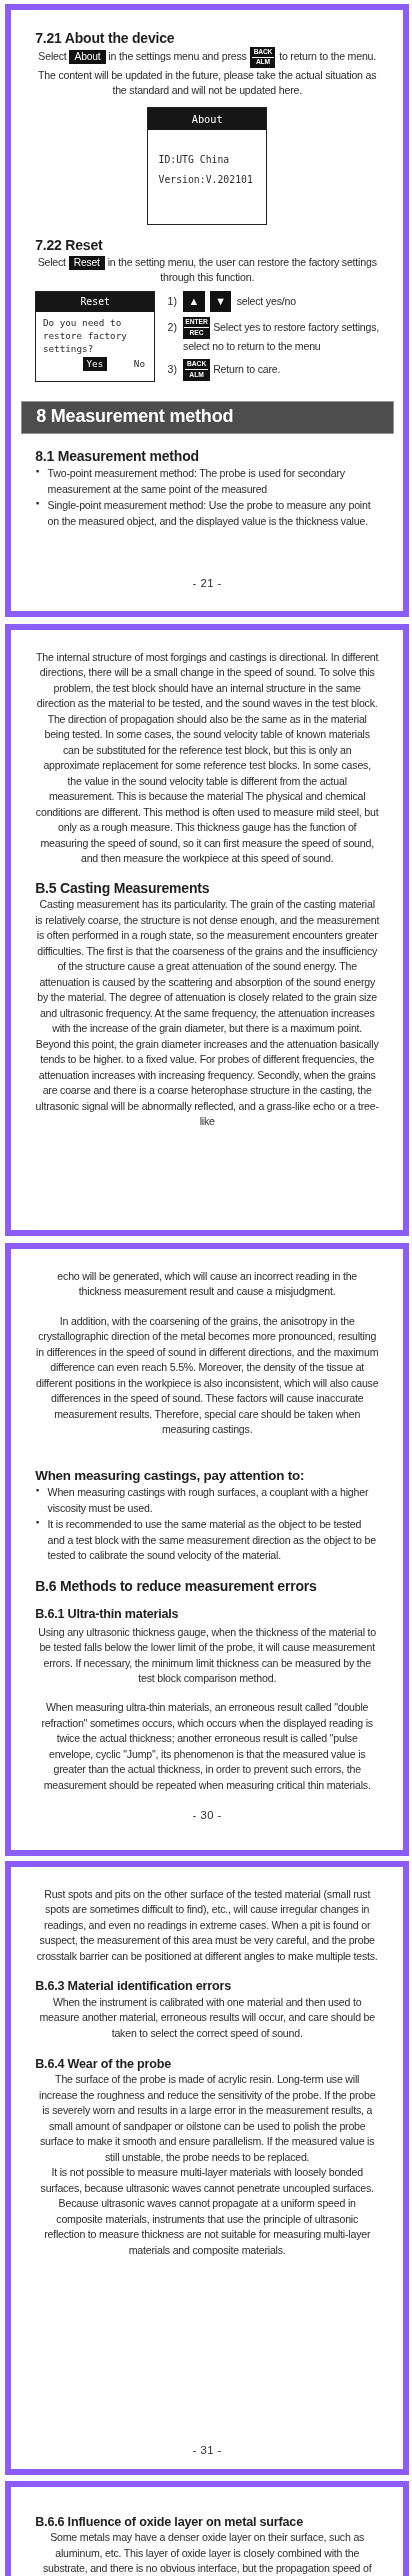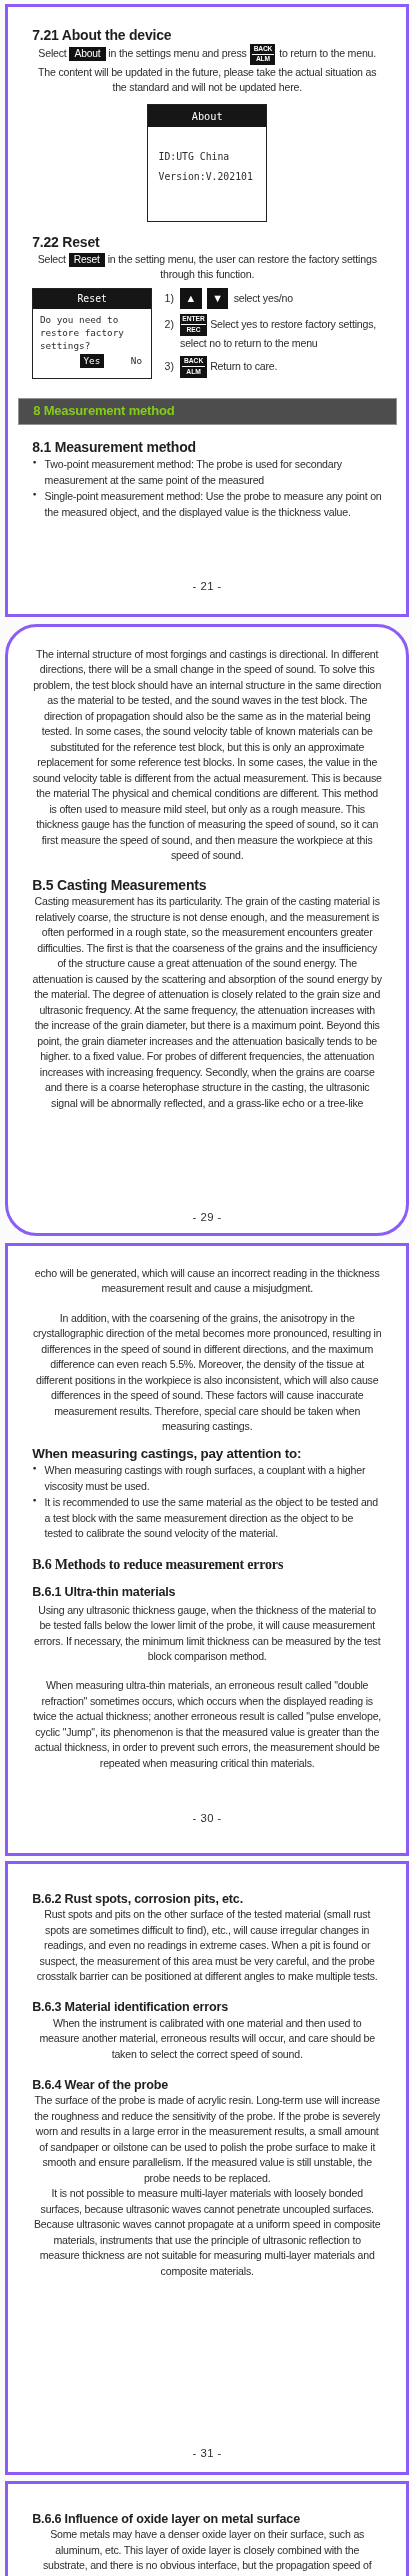--- a/index.html
+++ b/index.html
@@ -1,21 +1,21 @@
 <!DOCTYPE html>
 <html style="font-size:8.2px"><head>
 <meta charset="utf-8">
 <style>
   html,body{margin:0;padding:0;background:#ffffff;}
   #canvas{position:relative;width:412px;height:3099px;background:#fbfbfb;
           font-family:"Liberation Sans", sans-serif;color:#2c2c2c;}
   .page{position:absolute;left:5.2px;width:404px;background:#ffffff;
-        border:3px solid #8b5cf6;box-sizing:border-box;overflow:hidden;}
+        border:6px solid #8b5cf6;box-sizing:border-box;overflow:hidden;}
   #page-21{top:4.1px;height:613px;}
-  #page-29{top:624px;height:612px;border-radius:32px;}
+  #page-29{top:624px;height:612px;}
   #page-30{top:1243px;height:613px;}
   #page-31{top:1861px;height:614px;}
   #page-32{top:2481px;height:615px;}
   .inner{padding:19.6px 24px 0 24px;}
   p.body, .bullet-text, .step-text{font-size:10.6px;line-height:15.5px;letter-spacing:-0.2px;}
   p.body{margin:0;text-align:center;}
   h2{font-size:14px;line-height:17.5px;margin:0;letter-spacing:-0.2px;color:#1f1f1f;}
   h3{font-size:12.6px;line-height:16.5px;margin:0;letter-spacing:-0.2px;color:#1f1f1f;}
   .mt-sm{margin-top:4.1px;} .mt-md{margin-top:13.4px;}
   .page-num{position:absolute;left:0;right:0;text-align:center;
@@ -46,21 +46,21 @@
   .no-label{margin-left:27px;}
   
   .row{display:flex;margin-top:5.2px;}
   .steps{margin-left:12.4px;flex:1;}
   .step{position:relative;padding-left:15.5px;margin-bottom:4.6px;font-size:10.6px;line-height:15.5px;}
   .step-num{position:absolute;left:0;top:3.1px;}
   .step .step-text{vertical-align:middle;}
   .step-gap{margin-left:3.1px;}
   
   .banner{margin:15.5px -14.4px 0 -14.4px;background:#4d4d4d;border:1px solid #939393;
-          color:#84cc16;font-weight:bold;font-size:13px;padding:4.6px 0 5.7px 14.4px;letter-spacing:-0.2px;}
+          color:#ffffff;font-weight:bold;font-size:18px;padding:4.6px 0 5.7px 14.4px;letter-spacing:-0.2px;}
   
   .bullet{position:relative;padding-left:12.4px;margin-top:1px;}
   .bullet .dot{position:absolute;left:0.5px;top:0.5px;font-size:6.2px;}
   .tight-head{margin-top:14.4px;}
   .tight-body{margin-top:3.1px;}
 </style>
 </head>
 <body>
 
 <div id="canvas">
@@ -138,47 +138,45 @@
     </div>
     <div class="page-num" style="bottom:22px;">- 21 -</div>
   </div>
 
   <div class="page" id="page-29">
     <div class="inner">
       <p class="body">The internal structure of most forgings and castings is directional. In different directions, there will be a small change in the speed of sound. To solve this problem, the test block should have an internal structure in the same direction as the material to be tested, and the sound waves in the test block. The direction of propagation should also be the same as in the material being tested. In some cases, the sound velocity table of known materials can be substituted for the reference test block, but this is only an approximate replacement for some reference test blocks. In some cases, the value in the sound velocity table is different from the actual measurement. This is because the material The physical and chemical conditions are different. This method is often used to measure mild steel, but only as a rough measure. This thickness gauge has the function of measuring the speed of sound, so it can first measure the speed of sound, and then measure the workpiece at this speed of sound.</p>
       <h2 class="mt-md">B.5 Casting Measurements</h2>
       <p class="body mt-sm">Casting measurement has its particularity. The grain of the casting material is relatively coarse, the structure is not dense enough, and the measurement is often performed in a rough state, so the measurement encounters greater difficulties. The first is that the coarseness of the grains and the insufficiency of the structure cause a great attenuation of the sound energy. The attenuation is caused by the scattering and absorption of the sound energy by the material. The degree of attenuation is closely related to the grain size and ultrasonic frequency. At the same frequency, the attenuation increases with the increase of the grain diameter, but there is a maximum point. Beyond this point, the grain diameter increases and the attenuation basically tends to be higher. to a fixed value. For probes of different frequencies, the attenuation increases with increasing frequency. Secondly, when the grains are coarse and there is a coarse heterophase structure in the casting, the ultrasonic signal will be abnormally reflected, and a grass-like echo or a tree-like</p>
     </div>
-    <div class="page-num" style="bottom:10.3px;">- 29 -</div>
   </div>
 
   <div class="page" id="page-30">
     <div class="inner">
       <p class="body">echo will be generated, which will cause an incorrect reading in the thickness measurement result and cause a misjudgment.</p>
       <p class="body" style="margin-top:14.4px;">In addition, with the coarsening of the grains, the anisotropy in the crystallographic direction of the metal becomes more pronounced, resulting in differences in the speed of sound in different directions, and the maximum difference can even reach 5.5%. Moreover, the density of the tissue at different positions in the workpiece is also inconsistent, which will also cause differences in the speed of sound. These factors will cause inaccurate measurement results. Therefore, special care should be taken when measuring castings.</p>
-      <h2 style="margin-top:10px;font-size:13.4px;">When measuring castings, pay attention to:</h2>
+      <h2 style="margin-top:29px;font-size:13.4px;">When measuring castings, pay attention to:</h2>
       <div class="bullet mt-sm">
         <span class="dot">●</span>
         <span class="bullet-text">When measuring castings with rough surfaces, a couplant with a higher viscosity must be used.</span>
       </div>
       <div class="bullet">
         <span class="dot">●</span>
         <span class="bullet-text">It is recommended to use the same material as the object to be tested and a test block with the same measurement direction as the object to be tested to calibrate the sound velocity of the material.</span>
       </div>
-      <h2 style="margin-top:14.4px;font-family:Liberation Serif, serif;">B.6 Methods to reduce measurement errors</h2>
+      <h2 style="margin-top:14.4px;">B.6 Methods to reduce measurement errors</h2>
       <h3 style="margin-top:10.3px;">B.6.1 Ultra-thin materials</h3>
       <p class="body" style="margin-top:2px;">Using any ultrasonic thickness gauge, when the thickness of the material to be tested falls below the lower limit of the probe, it will cause measurement errors. If necessary, the minimum limit thickness can be measured by the test block comparison method.</p>
       <p class="body" style="margin-top:13.4px;">When measuring ultra-thin materials, an erroneous result called "double refraction" sometimes occurs, which occurs when the displayed reading is twice the actual thickness; another erroneous result is called "pulse envelope, cyclic "Jump", its phenomenon is that the measured value is greater than the actual thickness, in order to prevent such errors, the measurement should be repeated when measuring critical thin materials.</p>
     </div>
     <div class="page-num" style="bottom:29px;">- 30 -</div>
   </div>
 
   <div class="page" id="page-31">
     <div class="inner">
-      <h3 style="margin-top:7.2px;">B.6.2 Rust spots, corrosion pits, etc.</h3>
       <p class="body tight-body">Rust spots and pits on the other surface of the tested material (small rust spots are sometimes difficult to find), etc., will cause irregular changes in readings, and even no readings in extreme cases. When a pit is found or suspect, the measurement of this area must be very careful, and the probe crosstalk barrier can be positioned at different angles to make multiple tests.</p>
       <h3 class="tight-head">B.6.3 Material identification errors</h3>
       <p class="body tight-body">When the instrument is calibrated with one material and then used to measure another material, erroneous results will occur, and care should be taken to select the correct speed of sound.</p>
       <h3 class="tight-head">B.6.4 Wear of the probe</h3>
       <p class="body tight-body">The surface of the probe is made of acrylic resin. Long-term use will increase the roughness and reduce the sensitivity of the probe. If the probe is severely worn and results in a large error in the measurement results, a small amount of sandpaper or oilstone can be used to polish the probe surface to make it smooth and ensure parallelism. If the measured value is still unstable, the probe needs to be replaced.</p>
       <p class="body tight-body">It is not possible to measure multi-layer materials with loosely bonded surfaces, because ultrasonic waves cannot penetrate uncoupled surfaces. Because ultrasonic waves cannot propagate at a uniform speed in composite materials, instruments that use the principle of ultrasonic reflection to measure thickness are not suitable for measuring multi-layer materials and composite materials.</p>
     </div>
     <div class="page-num" style="bottom:13.4px;">- 31 -</div>
   </div>
 

